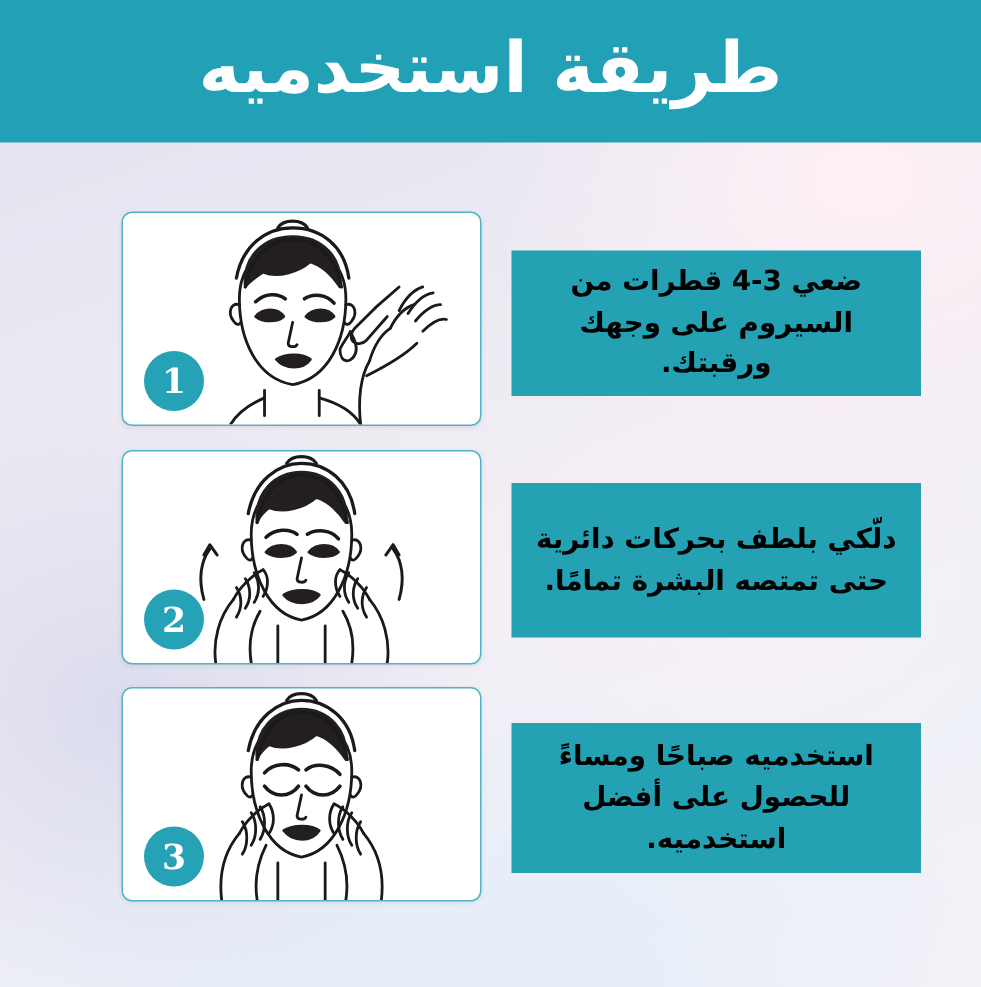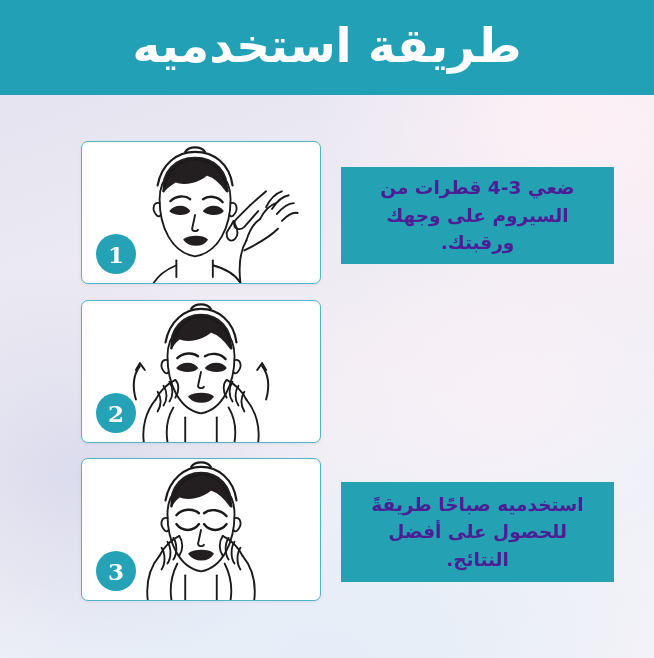--- a/index.html
+++ b/index.html
@@ -84,21 +84,21 @@
     width:273px; height:97px;
     background:#25a1b4;
     display:flex; align-items:center; justify-content:center;
     text-align:center;
     padding:6px 16px;
   }
   .step-text.t2 { top:22px; height:103px; }
   .step-text.t3 { top:24px; height:100px; }
 
   .step-text p {
-    color:#4c1d95;
+    color:#000000;
     font-size:18.5px;
     font-weight:bold;
     line-height:1.48;
     direction:rtl;
   }
 </style>
 </head>
 <body>
 
 <div id="page">
@@ -217,20 +217,23 @@
 
             <path d="M54 100 C50 86 52 74 58 66" stroke-width="2"></path>
             <path d="M54 70 L58 63 L63 70" stroke-width="2"></path>
             <path d="M186 100 C190 86 188 74 182 66" stroke-width="2"></path>
             <path d="M177 70 L182 63 L186 70" stroke-width="2"></path>
           </g>
         </svg>
         <div class="badge">2</div>
       </div>
 
+      <div class="step-text t2">
+        <p>دلّكي بلطف بحركات دائرية حتى تمتصه البشرة تمامًا.</p>
+      </div>
     </div>
 
     <div class="step-row r3">
 
       <div class="step-card">
         <svg viewBox="0 0 240 143" xmlns="http://www.w3.org/2000/svg">
           <g fill="none" stroke="#1a1a1a" stroke-width="1.9" stroke-linecap="round" stroke-linejoin="round">
 
             <path d="M104 118 L104 143"></path>
             <path d="M136 118 L136 143"></path>
@@ -272,18 +275,18 @@
             <path d="M148 80 C144 86 144 96 148 102"></path>
             <path d="M154 84 C150 90 150 100 154 106"></path>
             <path d="M160 90 C156 96 156 106 160 112"></path>
             <path d="M150 143 C152 130 150 118 144 106"></path>
           </g>
         </svg>
         <div class="badge">3</div>
       </div>
 
       <div class="step-text t3">
-        <p>استخدميه صباحًا طريقةً للحصول على أفضل النتائج.</p>
+        <p>استخدميه صباحًا ومساءً للحصول على أفضل استخدميه.</p>
       </div>
     </div>
 
   </div>
 </div>
 
 </body></html>

